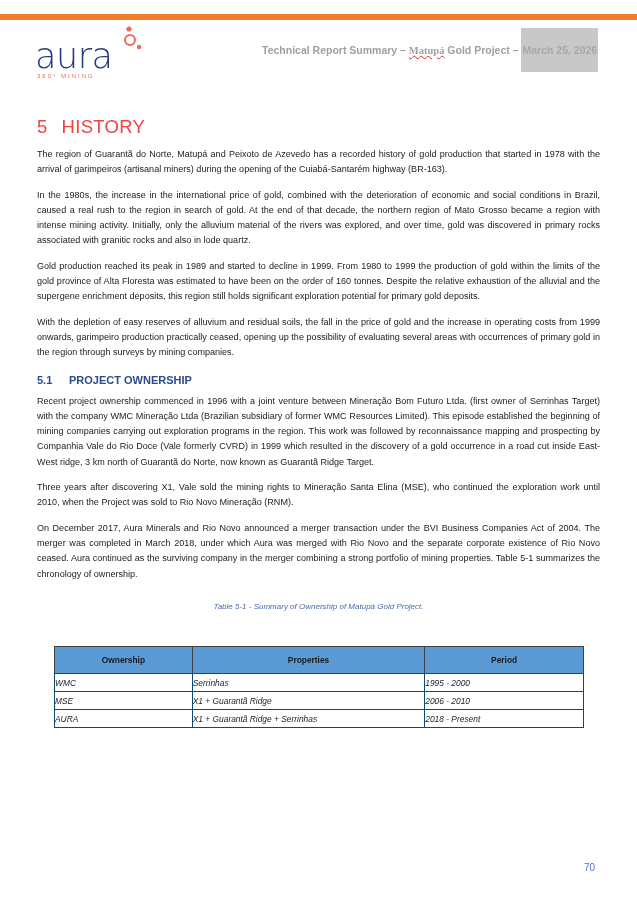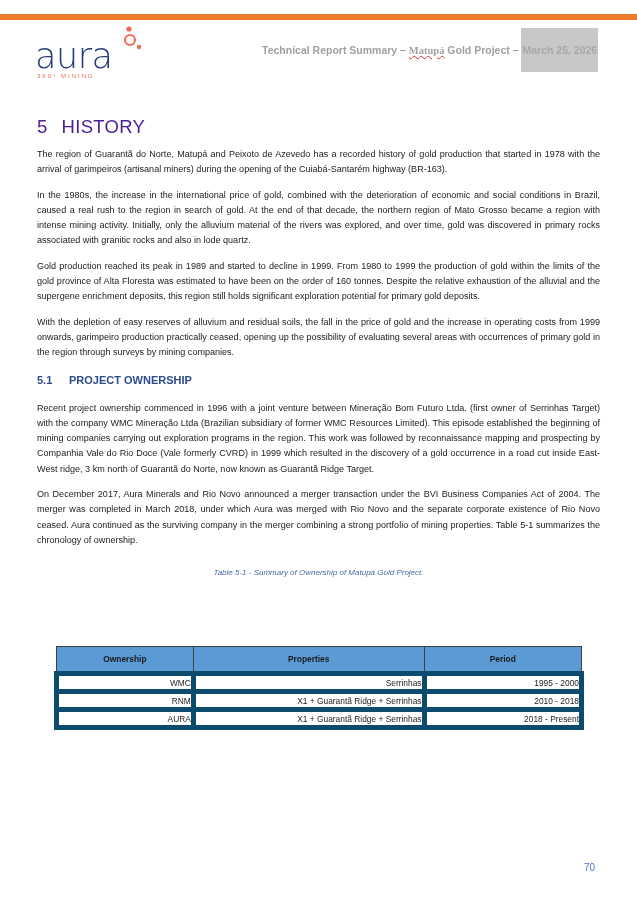--- a/index.html
+++ b/index.html
@@ -12,33 +12,33 @@
   .logo-word { position: absolute; left: 0; top: 14px; font-family: "DejaVu Sans", sans-serif; font-size: 35px; font-weight: 300; color: #253a7a; letter-spacing: -0.5px; line-height: 1; }
   .logo-sub { position: absolute; left: 2px; top: 48px; font-size: 6px; letter-spacing: 2px; color: #ee6b55; }
   .logo-dots { position: absolute; left: 85px; top: 0; width: 32px; height: 26px; }
 
   .header-text { position: absolute; left: 262px; top: 44px; font-size: 10.5px; font-weight: bold; color: #a0a0a0; white-space: nowrap; }
   .header-text .spell { text-decoration: underline wavy #d03030; text-decoration-thickness: 1px; font-family: Liberation Serif, serif; }
   .header-text .date-hl { background: #c8c8c8; color: #a8a8a8; padding: 16px 1px; }
 
   .content { position: absolute; left: 37px; top: 116px; width: 563px; }
 
-  h1 { font-size: 18.5px; font-weight: normal; color: #4c1d95; letter-spacing: 0.3px; margin-bottom: 9px; }
+  h1 { font-size: 18.5px; font-weight: normal; color: #ef4444; letter-spacing: 0.3px; margin-bottom: 9px; }
   h1 .num { margin-right: 14px; }
 
   p { font-size: 9.05px; line-height: 15.3px; text-align: justify; margin-bottom: 10px; color: #1c1c1c; }
 
-  h2 { font-size: 11px; font-weight: bold; color: #2a4b8d; margin-top: 13px; margin-bottom: 15px; }
+  h2 { font-size: 11px; font-weight: bold; color: #2a4b8d; margin-top: 13px; margin-bottom: 8px; }
   h2 .num { display: inline-block; width: 32px; }
 
   .caption { font-size: 8px; font-style: italic; color: #4a6aa8; text-align: center; margin-top: 20px; margin-bottom: 6px; }
 
   table { position: absolute; left: 54px; top: 646px; width: 530px; border-collapse: collapse; font-size: 8.4px; }
   th { background: #5b9bd5; color: #1a1a1a; font-weight: bold; height: 27px; border: 1px solid #404040; text-align: center; }
-  td { height: 18px; border: 5px solid #0c4a6e; text-align: right; color: #1c1c1c; }
+  td { height: 18px; border: 1px solid #0c4a6e; text-align: left; color: #1c1c1c; font-style: italic; }
   col.c1 { width: 138px; } col.c2 { width: 233px; } col.c3 { width: 159px; }
 
   .page-num { position: absolute; left: 584px; top: 862px; font-size: 10px; color: #4a72c8; }
 </style>
 </head>
 <body>
 
 <div class="top-bar"></div>
 
 <div class="logo">
@@ -61,20 +61,21 @@
   </h1>
   <p>The region of Guarantã do Norte, Matupá and Peixoto de Azevedo has a recorded history of gold production that started in 1978 with the arrival of garimpeiros (artisanal miners) during the opening of the Cuiabá-Santarém highway (BR-163).</p>
   <p>In the 1980s, the increase in the international price of gold, combined with the deterioration of economic and social conditions in Brazil, caused a real rush to the region in search of gold. At the end of that decade, the northern region of Mato Grosso became a region with intense mining activity. Initially, only the alluvium material of the rivers was explored, and over time, gold was discovered in primary rocks associated with granitic rocks and also in lode quartz.</p>
   <p>Gold production reached its peak in 1989 and started to decline in 1999. From 1980 to 1999 the production of gold within the limits of the gold province of Alta Floresta was estimated to have been on the order of 160 tonnes. Despite the relative exhaustion of the alluvial and the supergene enrichment deposits, this region still holds significant exploration potential for primary gold deposits.</p>
   <p>With the depletion of easy reserves of alluvium and residual soils, the fall in the price of gold and the increase in operating costs from 1999 onwards, garimpeiro production practically ceased, opening up the possibility of evaluating several areas with occurrences of primary gold in the region through surveys by mining companies.</p>
 
   <h2>
     <span class="num">5.1</span><span>PROJECT OWNERSHIP</span>
   </h2>
   <p>Recent project ownership commenced in 1996 with a joint venture between Mineração Bom Futuro Ltda. (first owner of Serrinhas Target) with the company WMC Mineração Ltda (Brazilian subsidiary of former WMC Resources Limited). This episode established the beginning of mining companies carrying out exploration programs in the region. This work was followed by reconnaissance mapping and prospecting by Companhia Vale do Rio Doce (Vale formerly CVRD) in 1999 which resulted in the discovery of a gold occurrence in a road cut inside East-West ridge, 3 km north of Guarantã do Norte, now known as Guarantã Ridge Target.</p>
+  <p>Three years after discovering X1, Vale sold the mining rights to Mineração Santa Elina (MSE), who continued the exploration work until 2010, when the Project was sold to Rio Novo Mineração (RNM).</p>
   <p>On December 2017, Aura Minerals and Rio Novo announced a merger transaction under the BVI Business Companies Act of 2004. The merger was completed in March 2018, under which Aura was merged with Rio Novo and the separate corporate existence of Rio Novo ceased. Aura continued as the surviving company in the merger combining a strong portfolio of mining properties. Table 5-1 summarizes the chronology of ownership.</p>
 
   <div class="caption">Table 5-1 - Summary of Ownership of Matupá Gold Project.</div>
 </div>
 
 <table>
   <colgroup>
       <col class="c1">
       <col class="c2">
       <col class="c3">
@@ -86,23 +87,23 @@
       <th>Period</th>
     </tr>
   </thead>
   <tbody>
     <tr>
       <td>WMC</td>
       <td>Serrinhas</td>
       <td>1995 - 2000</td>
     </tr>
     <tr>
-      <td>RNM</td>
-      <td>X1 + Guarantã Ridge + Serrinhas</td>
-      <td>2010 - 2018</td>
+      <td>MSE</td>
+      <td>X1 + Guarantã Ridge</td>
+      <td>2006 - 2010</td>
     </tr>
     <tr>
       <td>AURA</td>
       <td>X1 + Guarantã Ridge + Serrinhas</td>
       <td>2018 - Present</td>
     </tr>
   </tbody>
 </table>
 
 <div class="page-num">70</div>

